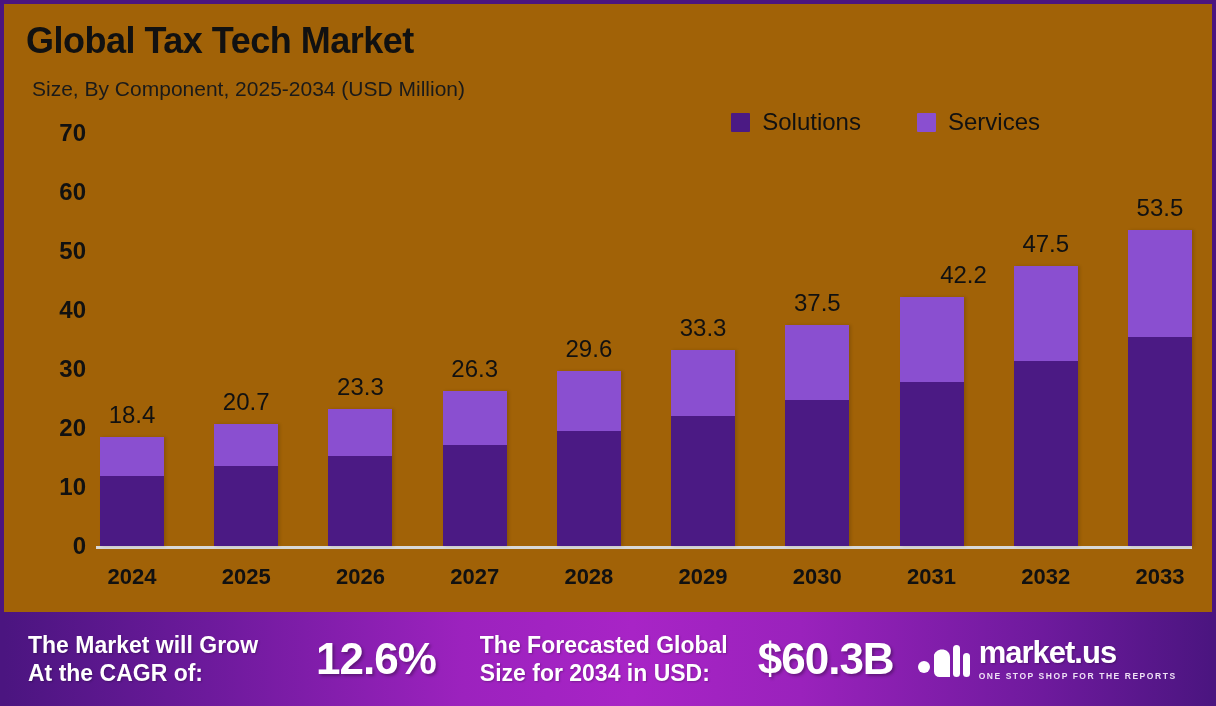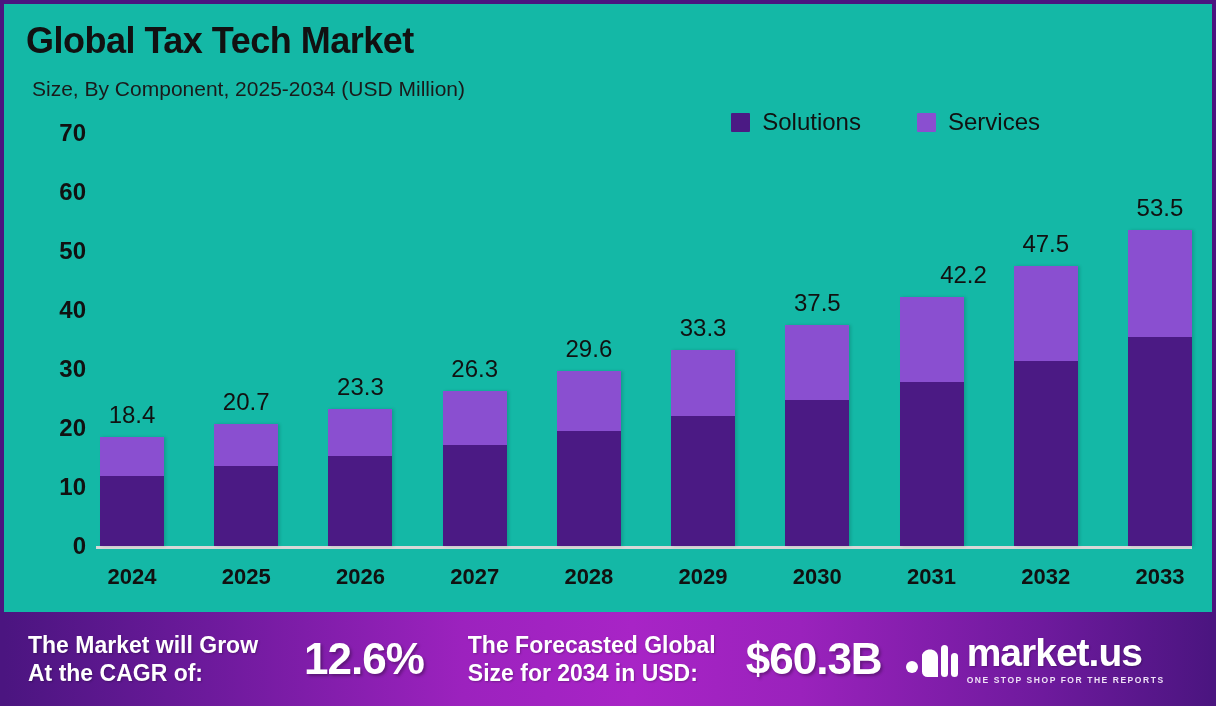--- a/index.html
+++ b/index.html
@@ -9,21 +9,21 @@
     font-family:"Liberation Sans", sans-serif;
     overflow:hidden;
   }
   #frame{
     position:relative;
     width:1216px;height:706px;
     box-sizing:border-box;
     border-top:4px solid #4B1580;
     border-left:4px solid #4B1580;
     border-right:4px solid #4B1580;
-    background:#14b8a6;
+    background:#a16207;
     overflow:hidden;
   }
 
   
   #title{
     position:absolute; left:22px; top:16px;
     font-size:36px; font-weight:bold; color:#111111;
     letter-spacing:-0.5px; white-space:nowrap;
   }
   #subtitle{
@@ -99,28 +99,28 @@
     color:#ffffff; font-weight:bold; font-size:23px; line-height:1.22;
     text-shadow:1px 1px 2px rgba(0,0,0,.25);
     white-space:nowrap;
   }
   .banner-big{
     color:#ffffff; font-weight:bold; font-size:44px;
     text-shadow:2px 2px 3px rgba(0,0,0,.3);
     white-space:nowrap; letter-spacing:-1px;
   }
   #cagr-text{margin-left:24px;}
-  #cagr-value{margin-left:46px;}
+  #cagr-value{margin-left:58px;}
   #size-text{margin-left:44px;}
   #size-value{margin-left:30px;}
   #logo{margin-left:22px;display:flex;align-items:center;gap:9px;}
   #logo-mark{width:54px;height:40px;display:block;}
   .logo-text{display:flex;flex-direction:column;line-height:1;}
   #logo-word{
-    color:#fff;font-weight:bold;font-size:39px;letter-spacing:-1px;
+    color:#fff;font-weight:bold;font-size:31px;letter-spacing:-1px;
     text-shadow:1px 1px 2px rgba(0,0,0,.25);
   }
   #logo-tagline{
     color:#efe2f6;font-size:8.5px;font-weight:bold;letter-spacing:1.55px;
     margin-top:4px;white-space:nowrap;
   }
 </style>
 </head>
 <body>
 

